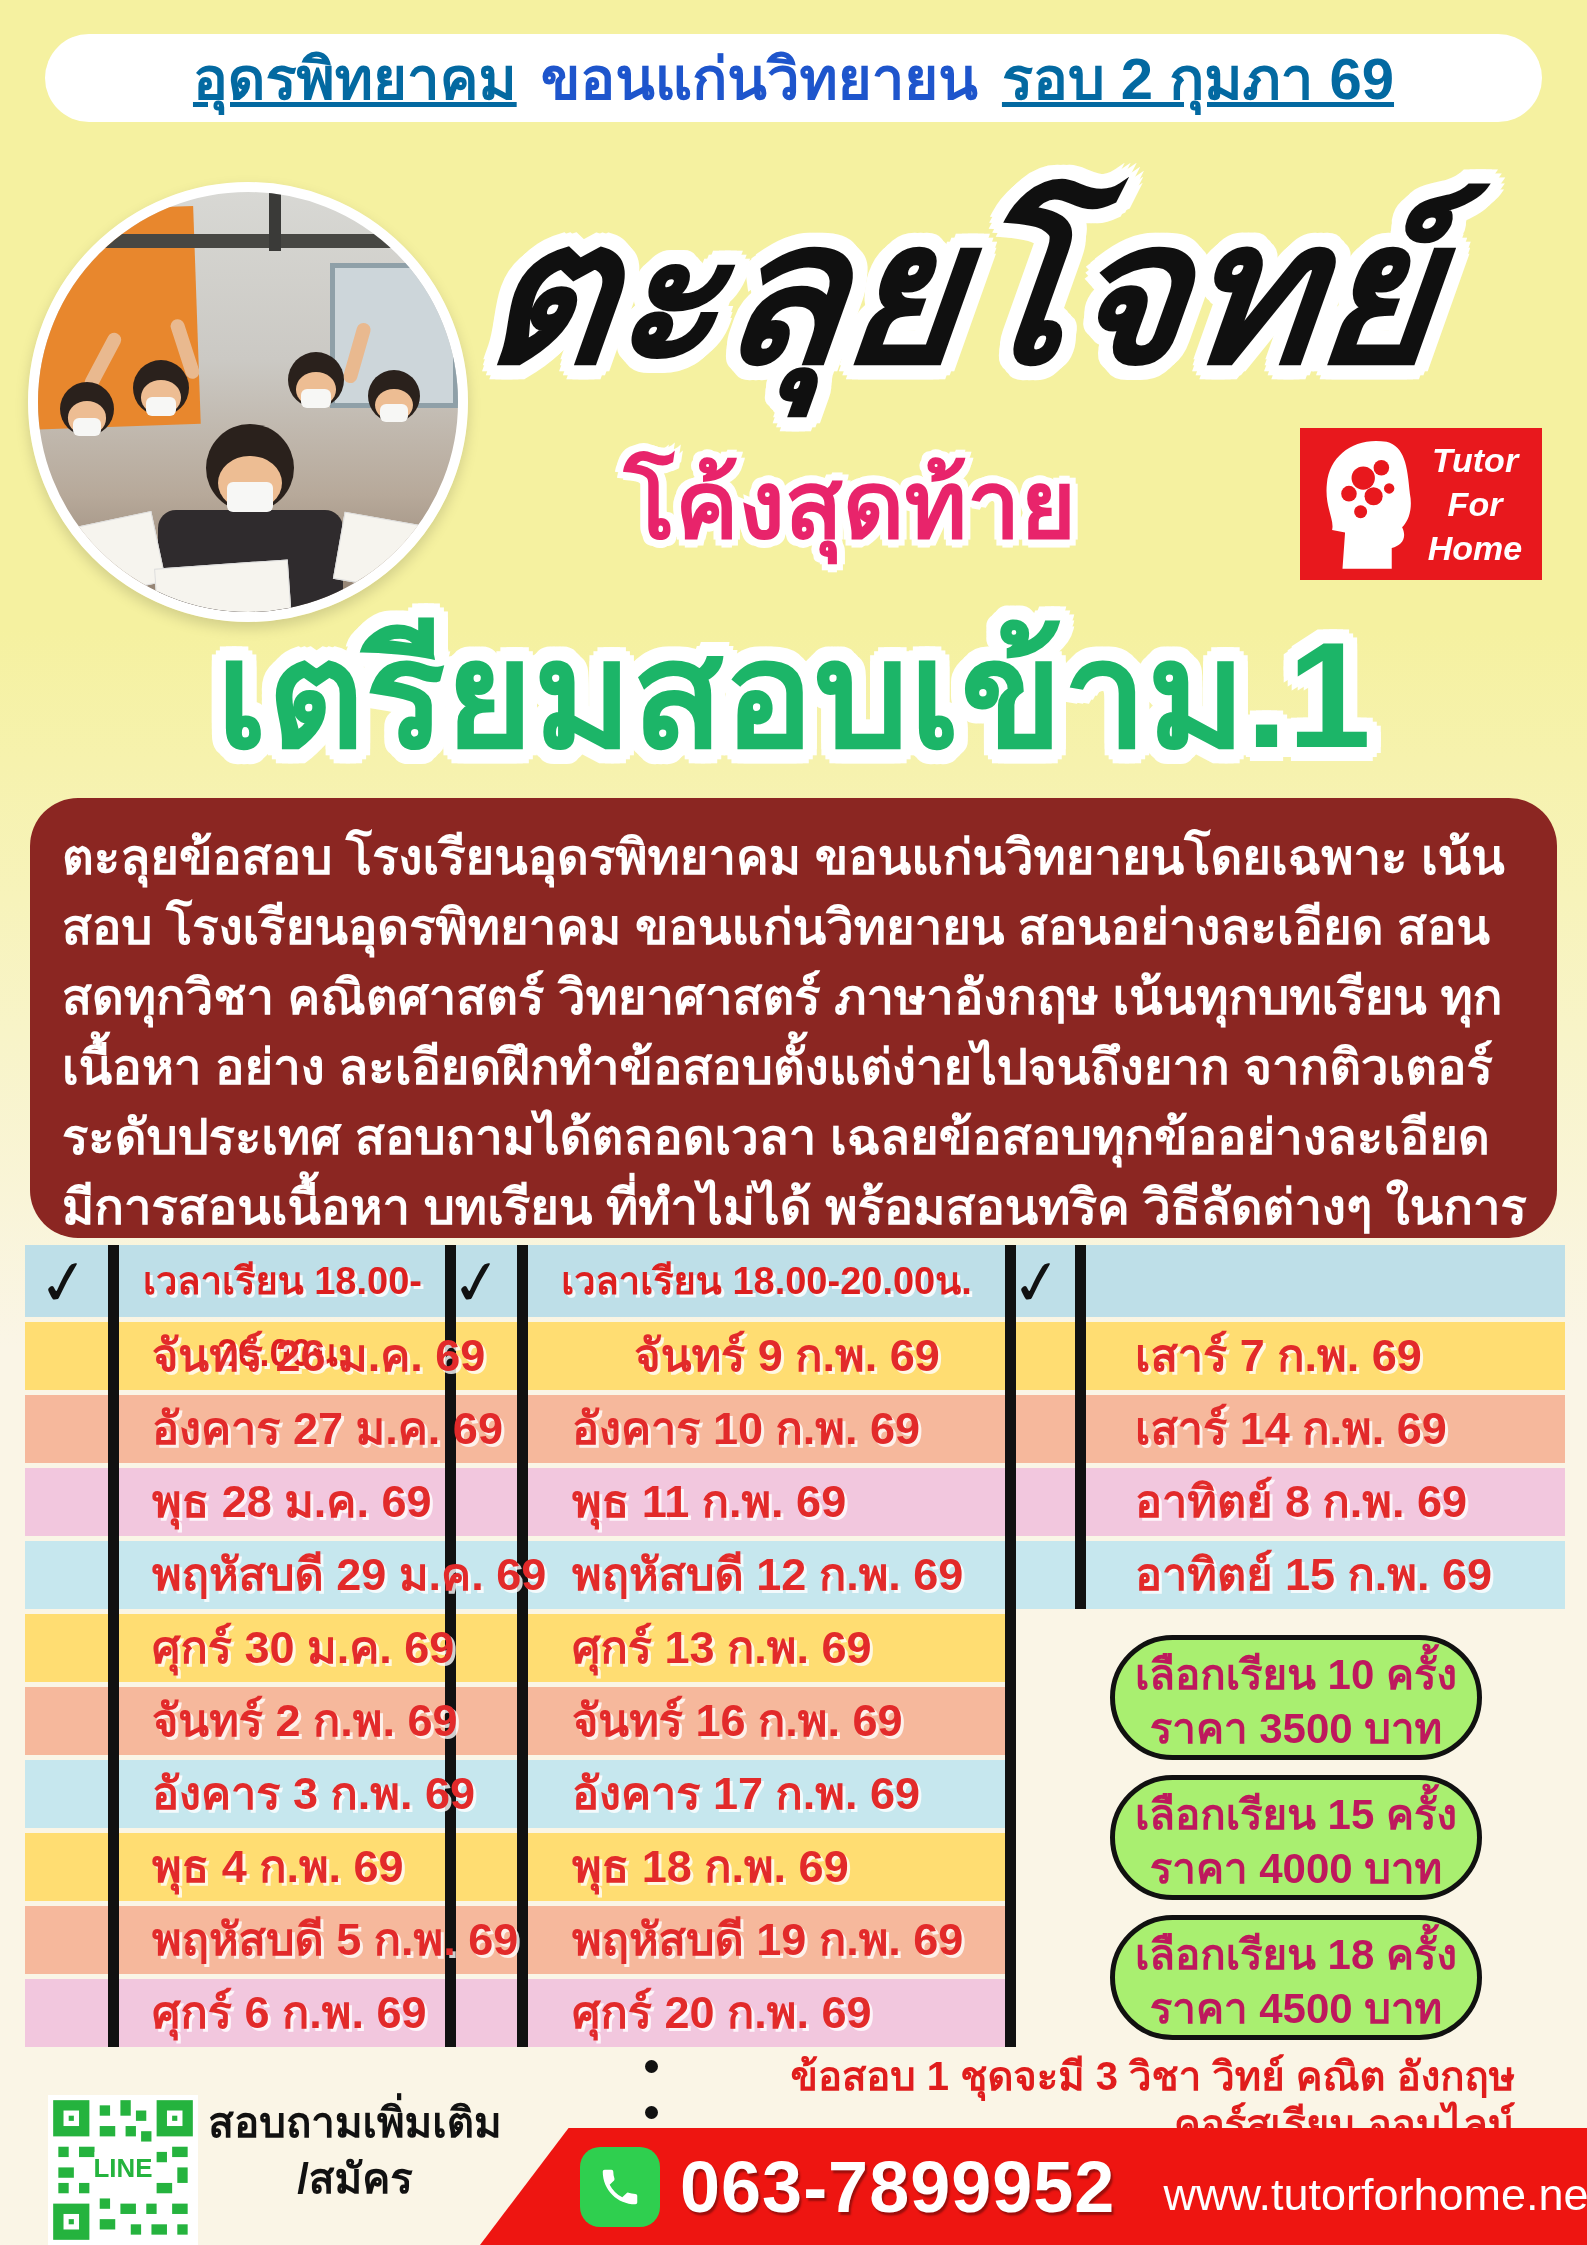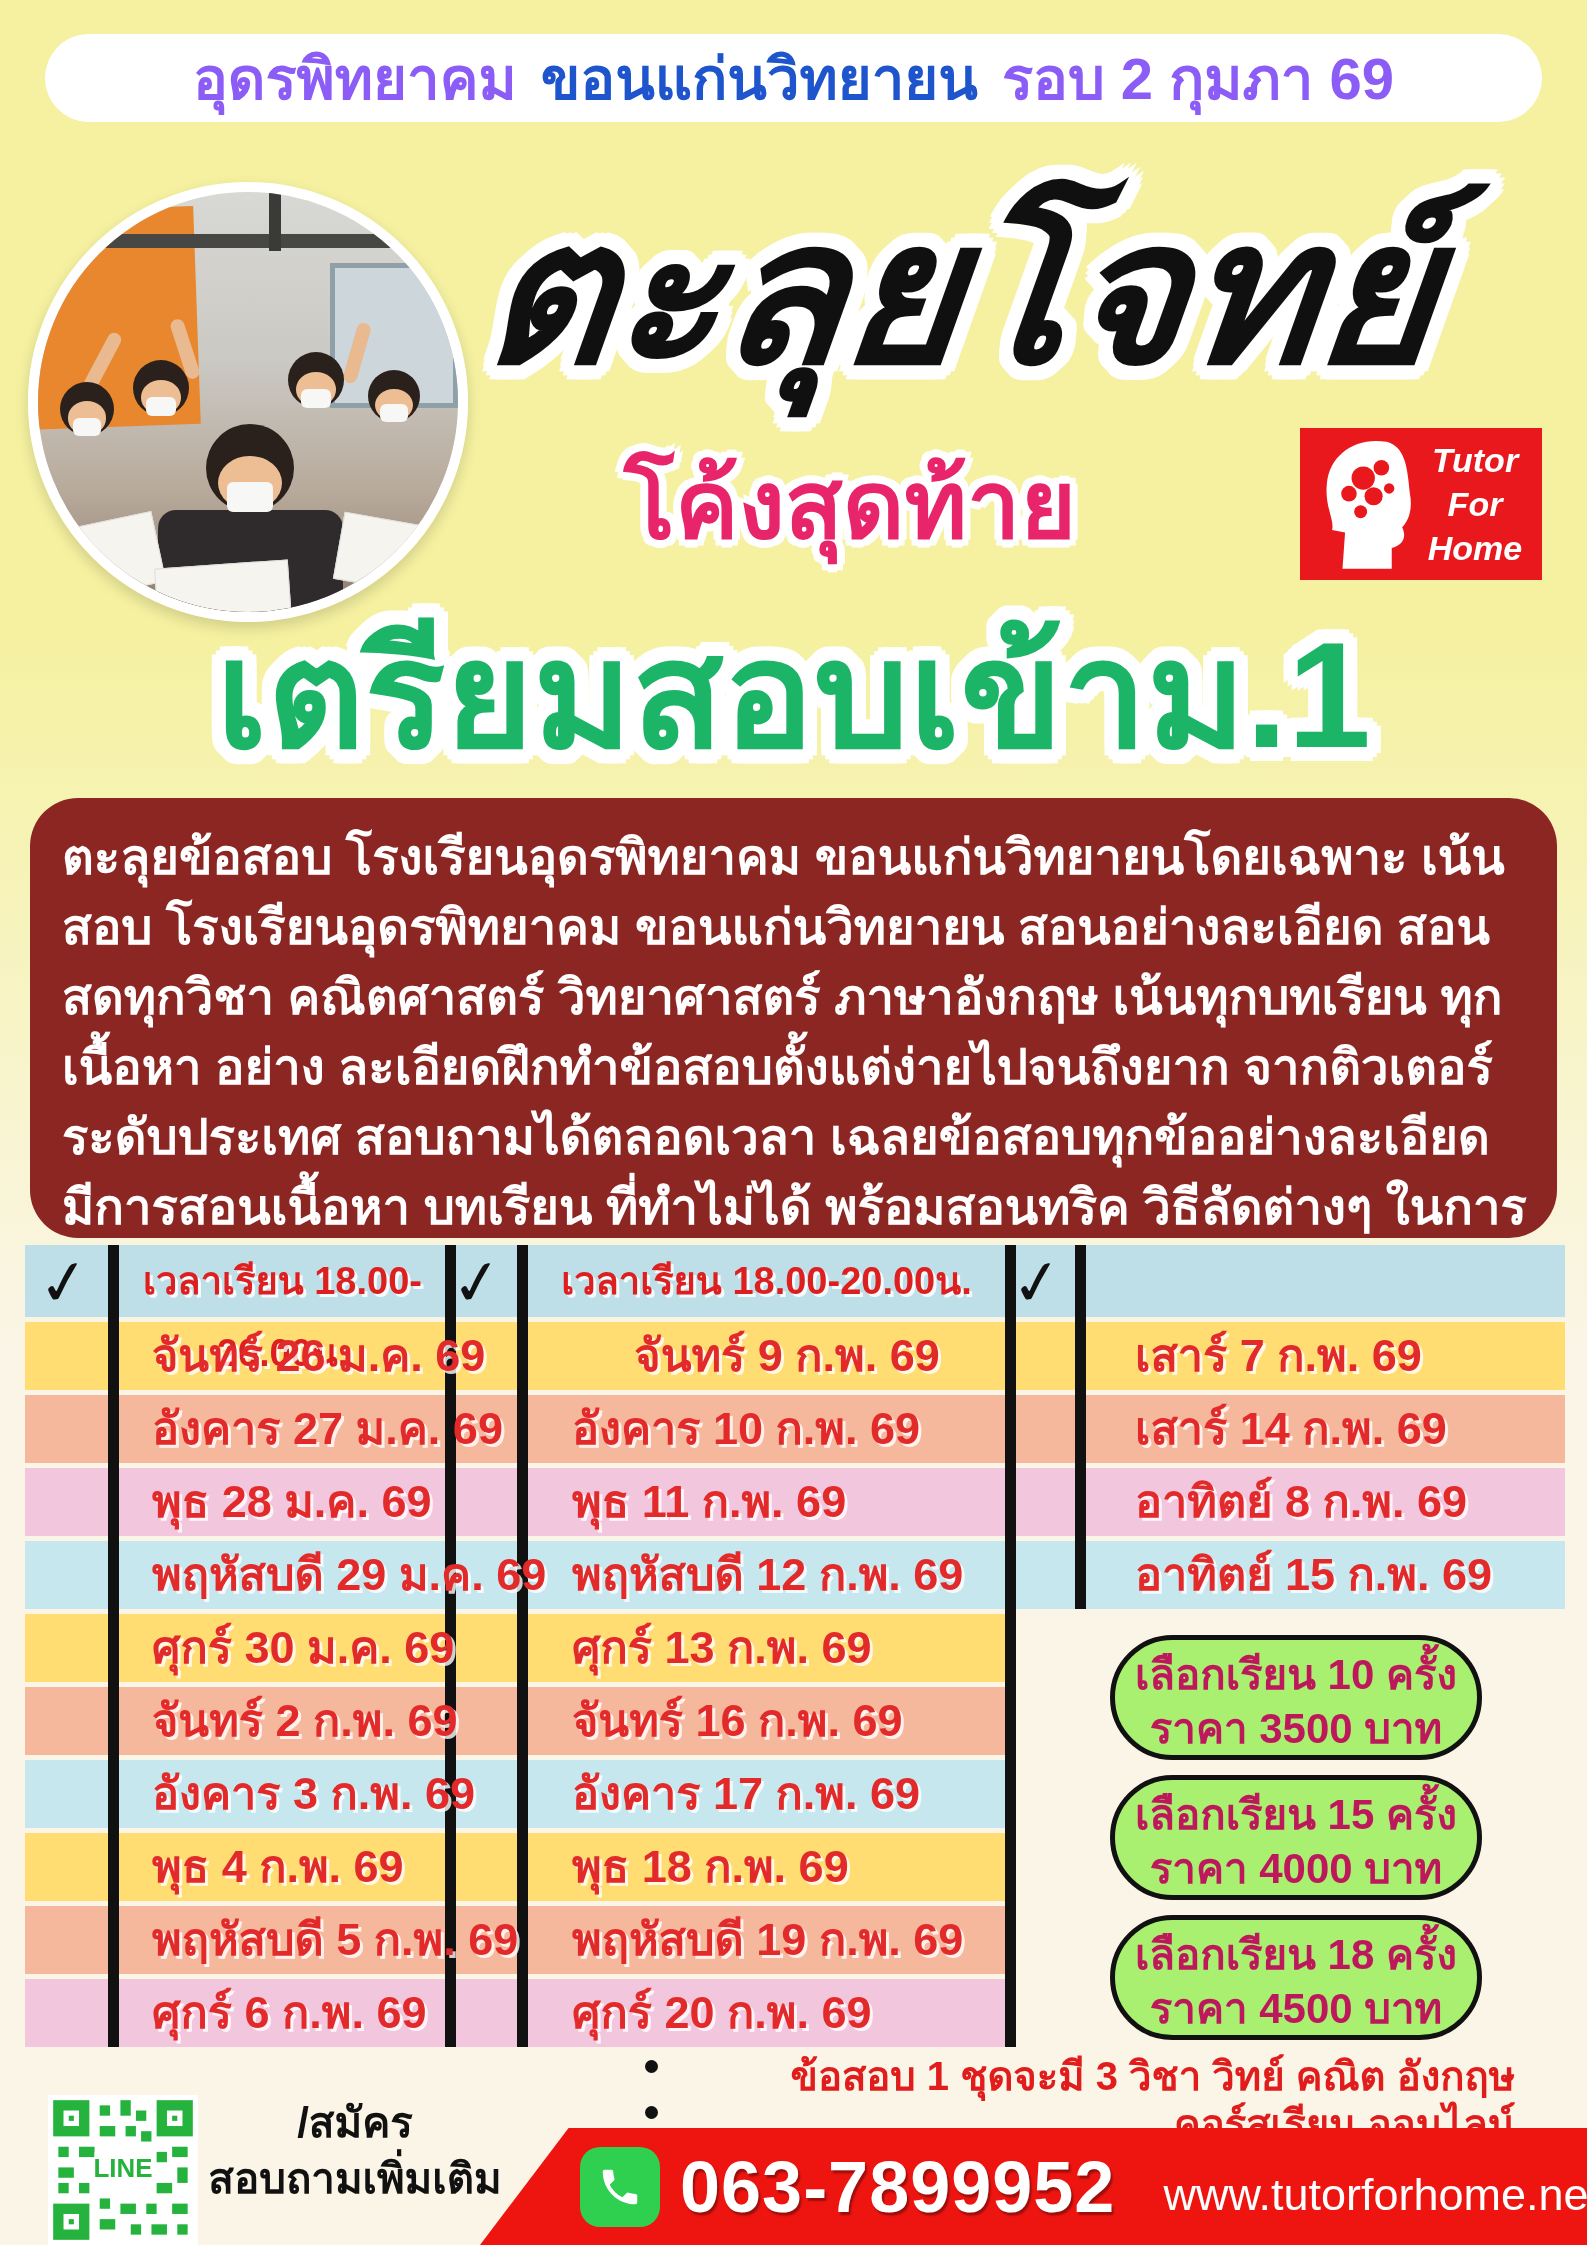--- a/index.html
+++ b/index.html
@@ -5,21 +5,21 @@
   html,body{margin:0;padding:0;}
   body{font-family:"Liberation Sans","DejaVu Sans",sans-serif;}
   .page{position:relative;width:1587px;height:2245px;overflow:hidden;
         background:linear-gradient(180deg,#f5f1a0 0%,#f5f1a0 28%,#f8f4c8 46%,#faf5e6 60%,#faf5e6 100%);}
 
   
   .top-banner{position:absolute;left:45px;top:34px;width:1497px;height:88px;background:#ffffff;
               border-radius:46px;display:flex;align-items:center;justify-content:center;
               font-size:58px;font-weight:800;white-space:nowrap;}
   .top-banner span{margin:0 12px;}
-  .tb-pink{color:#8b5cf6;}
+  .tb-pink{color:#0369a1;text-decoration:underline;}
   .tb-blue{color:#1e55cc;}
 
   
   .ow-lg{text-shadow:14px 0 0 #fff,-14px 0 0 #fff,0 14px 0 #fff,0 -14px 0 #fff,
          10px 10px 0 #fff,-10px 10px 0 #fff,10px -10px 0 #fff,-10px -10px 0 #fff,
          14px 6px 0 #fff,-14px 6px 0 #fff,14px -6px 0 #fff,-14px -6px 0 #fff,
          6px 14px 0 #fff,-6px 14px 0 #fff,6px -14px 0 #fff,-6px -14px 0 #fff;}
   .ow-md{text-shadow:8px 0 0 #fff,-8px 0 0 #fff,0 8px 0 #fff,0 -8px 0 #fff,
          6px 6px 0 #fff,-6px 6px 0 #fff,6px -6px 0 #fff,-6px -6px 0 #fff;}
 
@@ -282,22 +282,22 @@
       <g fill="#25b33e">
           <rect x="4" y="4" width="1" height="1"></rect>
           <rect x="24" y="4" width="1" height="1"></rect>
           <rect x="4" y="24" width="1" height="1"></rect>
         </g>
       <rect x="9" y="11" width="11" height="6" fill="#ffffff"></rect>
       <text x="14.5" y="15.8" font-size="5" font-weight="bold" fill="#25b33e" text-anchor="middle">LINE</text>
     </svg>
   </div>
   <div class="contact">
+    <div>สอบถามเพิ่มเติม</div>
     <div>/สมัคร</div>
-    <div>สอบถามเพิ่มเติม</div>
   </div>
 
   <div class="red-banner" style="background: rgb(238, 21, 17);">
     <div class="phone-icon">
       <svg width="46" height="46" viewBox="0 0 24 24">
         <path fill="#ffffff" d="M6.6 10.8c1.4 2.8 3.8 5.1 6.6 6.6l2.2-2.2c.3-.3.7-.4 1-.2 1.1.4 2.3.6 3.6.6.6 0 1 .4 1 1V20c0 .6-.4 1-1 1C10.6 21 3 13.4 3 4c0-.6.4-1 1-1h3.5c.6 0 1 .4 1 1 0 1.2.2 2.4.6 3.6.1.3 0 .7-.2 1l-2.3 2.2z"></path>
       </svg>
     </div>
     <div class="phone-number">063-7899952</div>
     <div class="website">www.tutorforhome.net</div>

